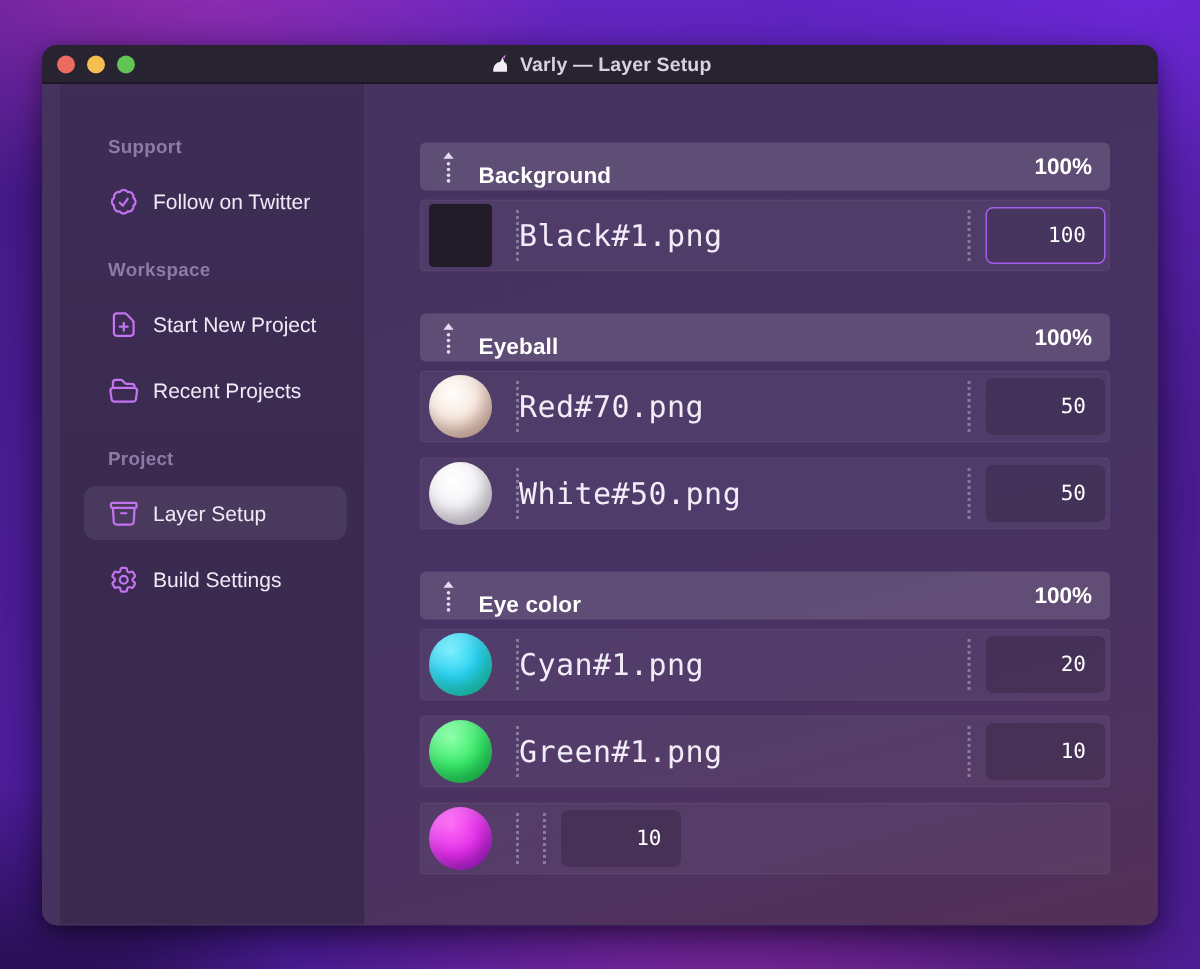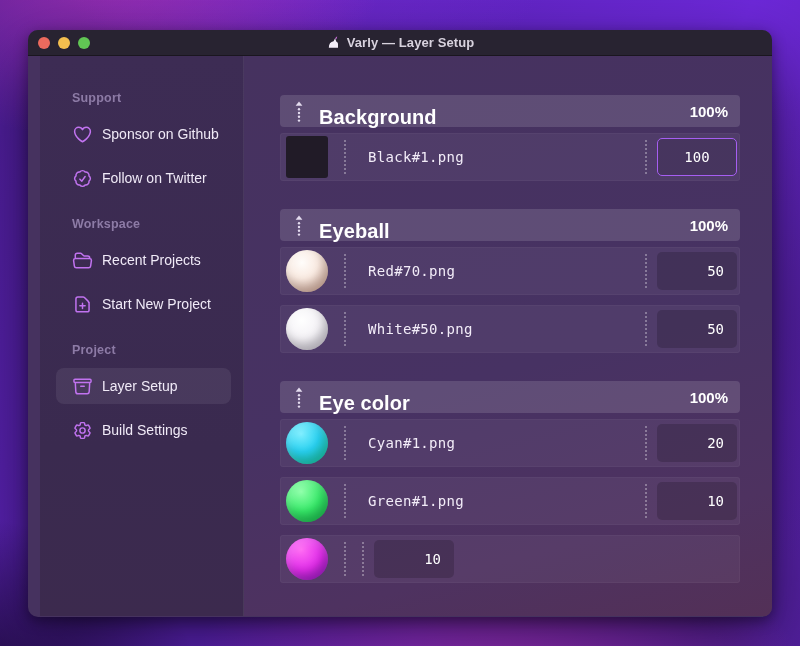--- a/index.html
+++ b/index.html
@@ -66,21 +66,21 @@
   .main{
     flex:1; overflow:hidden; padding:39px 32px 0 36px;
     background:linear-gradient(165deg,#46325f 0%,#473263 55%,#4e3260 82%,#533057 100%);
   }
   .group{ margin-bottom:28px; }
   .group-header{
     height:32px; display:flex; align-items:center; padding:0 12px 0 14px;
     background:rgba(255,255,255,.135); border-radius:4px;
   }
   .handle{ width:10px; height:20px; margin-right:15px; display:flex; cursor:grab; }
-  .group-title{ flex:1; font-size:20px; font-weight:700; color:#ffffff; letter-spacing:.1px;margin-top:12px; }
+  .group-title{ flex:1; font-size:15px; font-weight:700; color:#ffffff; letter-spacing:.1px;margin-top:12px; }
   .group-weight{ font-size:15px; font-weight:700; color:#ffffff; }
   .rows{ margin-top:6px; }
   .row{
     height:48px; margin-bottom:10px; display:flex; align-items:center;
     background:rgba(255,255,255,.05); border:1px solid rgba(255,255,255,.035);
     border-radius:3px;
   }
   .thumb{
     width:42px; height:42px; flex:none; margin-left:5px; border-radius:50%;
     box-shadow:inset -4px -7px 10px rgba(0,0,0,.22), inset 3px 5px 8px rgba(255,255,255,.18);
@@ -89,31 +89,31 @@
   .thumb-red-sphere{ background:radial-gradient(circle at 38% 30%,#fffdfb 0%,#f9eae1 40%,#e6bfae 78%,#c2907c 100%); }
   .thumb-white-sphere{ background:radial-gradient(circle at 38% 30%,#ffffff 0%,#f4f2f6 45%,#ded9e4 80%,#bfb9cb 100%); }
   .thumb-cyan-sphere{ background:radial-gradient(circle at 36% 28%,#7deeff 0%,#28d0ef 45%,#14dd9e 100%); }
   .thumb-green-sphere{ background:radial-gradient(circle at 36% 28%,#8effa9 0%,#35e968 50%,#12c24e 100%); }
   .thumb-pink-sphere{ background:radial-gradient(circle at 36% 28%,#ff6bf3 0%,#e02cea 52%,#9316cc 100%); }
   .vdiv{
     height:34px; width:0; border-left:2px dotted rgba(255,255,255,.32);
     margin-left:16px; flex:none;
   }
   .file{
-    flex:1; margin-left:22px; font-family:"DejaVu Sans Mono",monospace;
-    font-size:14px; color:#f2ecf8; letter-spacing:.3px; white-space:nowrap;
+    flex:1; font-family:"DejaVu Sans Mono",monospace;
+    font-size:20px; color:#f2ecf8; letter-spacing:.3px; white-space:nowrap;
   }
   .weight-input{
     width:80px; height:38px; flex:none; margin:0 2px 0 10px;
     background:rgba(0,0,0,.17); border:1.5px solid transparent; border-radius:5px;
     text-align:right; padding:0 12px;
     font-family:"DejaVu Sans Mono",monospace; font-size:14px; color:#ffffff;
     outline:none;
   }
-  .weight-input.focused{ border-color:#a65ef2; background:rgba(0,0,0,.1);text-align:center; }
+  .weight-input.focused{ border-color:#a65ef2; background:rgba(0,0,0,.1); }
 </style>
 </head>
 <body>
 
 <div class="desktop">
   <div class="window">
 
     <div class="titlebar">
       <div class="traffic">
         <span class="tl red"></span>
@@ -129,59 +129,51 @@
         </span>
         <span class="win-title">Varly — Layer Setup</span>
       </div>
     </div>
 
     <div class="win-body">
       <aside class="sidebar" id="sidebar">
   <div class="side-section">
     <div class="side-label">Support</div>
     <div class="side-items">
-  <div class="side-item">
-    <span class="icon">
-                  <svg viewBox="0 0 24 24" fill="none" stroke-width="1.7" stroke-linecap="round" stroke-linejoin="round">
-                    <path d="M21 8.25c0-2.485-2.099-4.5-4.688-4.5-1.935 0-3.597 1.126-4.312 2.733-.715-1.607-2.377-2.733-4.313-2.733C5.1 3.75 3 5.765 3 8.25c0 7.22 9 12 9 12s9-4.78 9-12z"></path>
-                  </svg>
-                </span>
-    <span class="label">Sponsor on Github</span>
-  </div>
 
   <div class="side-item">
     <span class="icon">
                   <svg viewBox="0 0 24 24" fill="none" stroke-width="1.7" stroke-linecap="round" stroke-linejoin="round">
                     <path d="M9 12.75 11.25 15 15 9.75M21 12c0 1.268-.63 2.39-1.593 3.068a3.745 3.745 0 0 1-1.043 3.296 3.745 3.745 0 0 1-3.296 1.043A3.745 3.745 0 0 1 12 21c-1.268 0-2.39-.63-3.068-1.593a3.746 3.746 0 0 1-3.296-1.043 3.745 3.745 0 0 1-1.043-3.296A3.745 3.745 0 0 1 3 12c0-1.268.63-2.39 1.593-3.068a3.745 3.745 0 0 1 1.043-3.296 3.746 3.746 0 0 1 3.296-1.043A3.746 3.746 0 0 1 12 3c1.268 0 2.39.63 3.068 1.593a3.746 3.746 0 0 1 3.296 1.043 3.746 3.746 0 0 1 1.043 3.296A3.745 3.745 0 0 1 21 12z"></path>
                   </svg>
                 </span>
     <span class="label">Follow on Twitter</span>
   </div>
 </div>
   </div>
 
   <div class="side-section">
     <div class="side-label">Workspace</div>
     <div class="side-items">
   <div class="side-item">
     <span class="icon">
                   <svg viewBox="0 0 24 24" fill="none" stroke-width="1.7" stroke-linecap="round" stroke-linejoin="round">
+                    <path d="M12 10.5v6m3-3H9m10.5-4.125v8.775c0 1.243-1.007 2.25-2.25 2.25H6.75c-1.243 0-2.25-1.007-2.25-2.25V5.625c0-1.243 1.007-2.25 2.25-2.25h5.877c.597 0 1.169.237 1.591.659l4.123 4.123c.422.422.659.994.659 1.59z"></path>
+                  </svg>
+                </span>
+    <span class="label">Start New Project</span>
+  </div>
+
+  <div class="side-item">
+    <span class="icon">
+                  <svg viewBox="0 0 24 24" fill="none" stroke-width="1.7" stroke-linecap="round" stroke-linejoin="round">
                     <path d="M3.75 9.776c.112-.017.227-.026.344-.026h15.812c.117 0 .232.009.344.026m-16.5 0a2.25 2.25 0 0 0-1.883 2.542l.857 6a2.25 2.25 0 0 0 2.227 1.932H19.05a2.25 2.25 0 0 0 2.227-1.932l.857-6a2.25 2.25 0 0 0-1.883-2.542m-16.5 0V6A2.25 2.25 0 0 1 6 3.75h3.879a1.5 1.5 0 0 1 1.06.44l2.122 2.12a1.5 1.5 0 0 0 1.06.44H18A2.25 2.25 0 0 1 20.25 9v.776"></path>
                   </svg>
                 </span>
     <span class="label">Recent Projects</span>
-  </div>
-
-  <div class="side-item">
-    <span class="icon">
-                  <svg viewBox="0 0 24 24" fill="none" stroke-width="1.7" stroke-linecap="round" stroke-linejoin="round">
-                    <path d="M12 10.5v6m3-3H9m10.5-4.125v8.775c0 1.243-1.007 2.25-2.25 2.25H6.75c-1.243 0-2.25-1.007-2.25-2.25V5.625c0-1.243 1.007-2.25 2.25-2.25h5.877c.597 0 1.169.237 1.591.659l4.123 4.123c.422.422.659.994.659 1.59z"></path>
-                  </svg>
-                </span>
-    <span class="label">Start New Project</span>
   </div>
 </div>
   </div>
 
   <div class="side-section">
     <div class="side-label">Project</div>
     <div class="side-items">
   <div class="side-item active">
     <span class="icon">
                   <svg viewBox="0 0 24 24" fill="none" stroke-width="1.7" stroke-linecap="round" stroke-linejoin="round">

